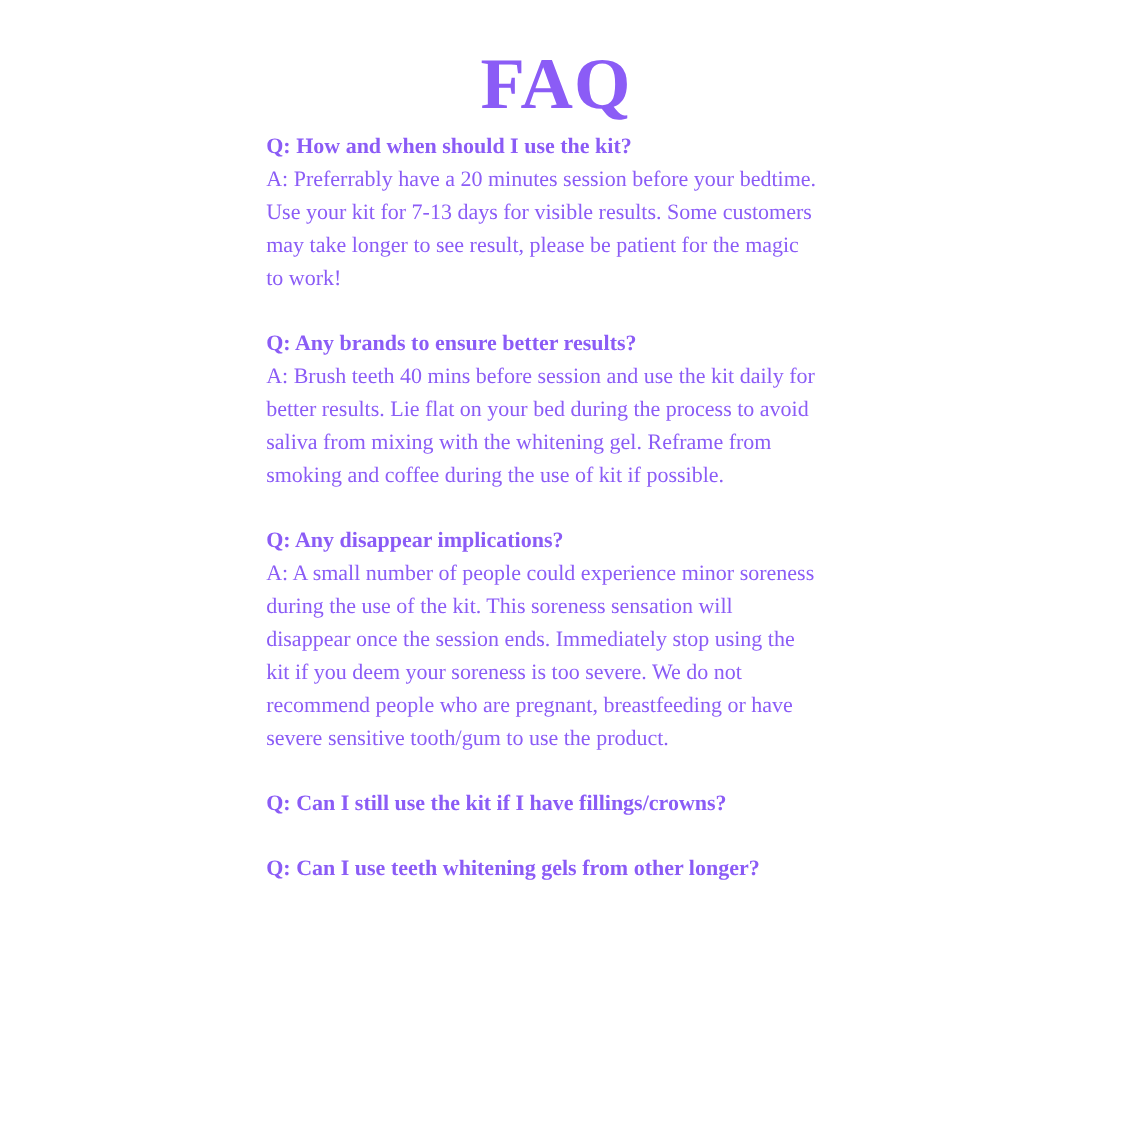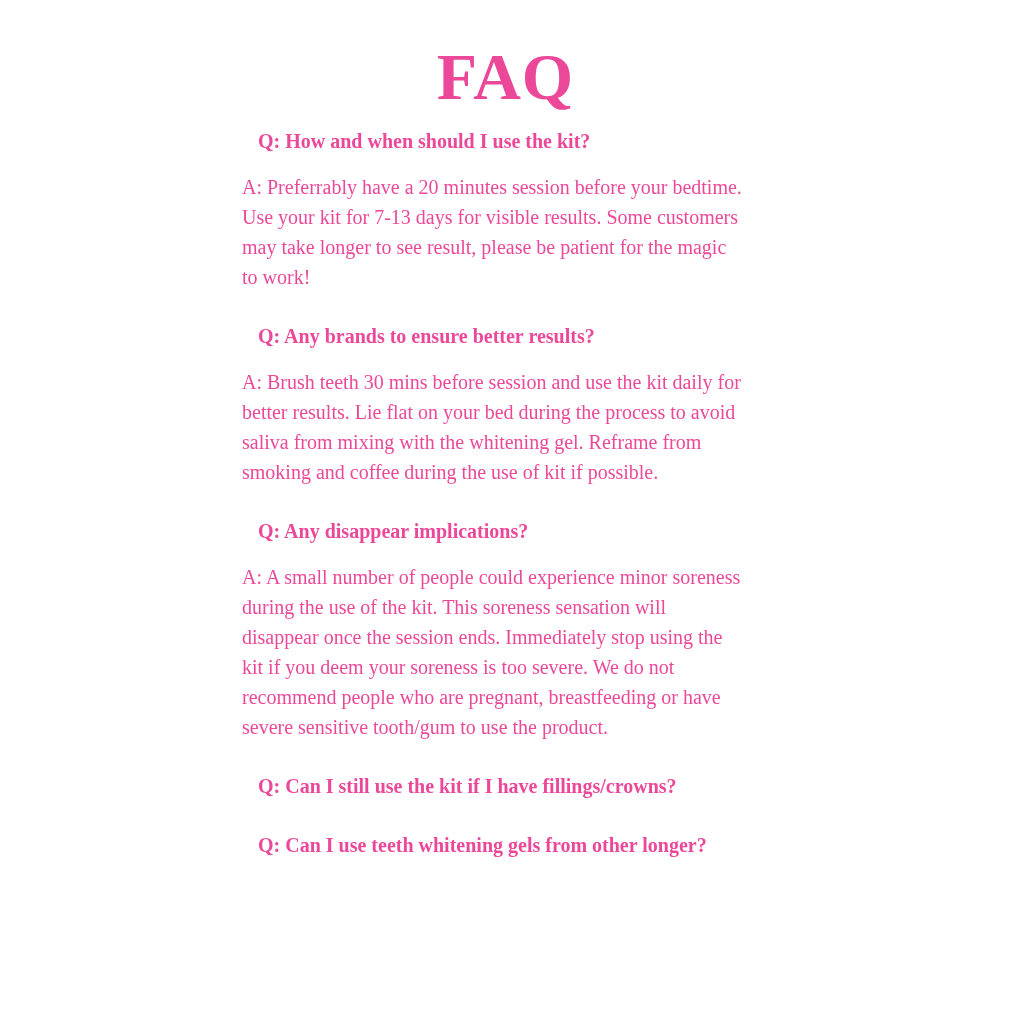--- a/index.html
+++ b/index.html
@@ -5,21 +5,21 @@
   html, body {
     margin: 0;
     padding: 0;
     background: #ffffff;
   }
   .page {
     position: relative;
     width: 1011px;
     height: 1024px;
     background: #ffffff;
-    color: #ec4899;
+    color: #8b5cf6;
     font-family: "Liberation Serif", "DejaVu Serif", serif;
     overflow: hidden;
   }
   .title {
     margin: 0;
     padding-top: 44px;
     text-align: center;
     font-size: 66px;
     line-height: 1;
     font-weight: bold;
@@ -28,21 +28,21 @@
   .content {
     margin: 8px 0 0 242px;
     width: 570px;
     font-size: 20px;
     line-height: 30px;
   }
   .qa {
     margin: 0 0 29px 0;
   }
   .q {
-    margin: 16px;
+    margin: 0;
     font-weight: bold;
   }
   .a {
     margin: 0;
     white-space: pre-line;
   }
 </style>
 </head>
 <body>
 
@@ -54,21 +54,21 @@
     <section class="qa">
       <p class="q">Q: How and when should I use the kit?</p>
       <p class="a">A: Preferrably have a 20 minutes session before your bedtime.
 Use your kit for 7-13 days for visible results. Some customers
 may take longer to see result, please be patient for the magic
 to work!</p>
     </section>
 
     <section class="qa">
       <p class="q">Q: Any brands to ensure better results?</p>
-      <p class="a">A: Brush teeth 30 mins before session and use the kit daily for
+      <p class="a">A: Brush teeth 40 mins before session and use the kit daily for
 better results. Lie flat on your bed during the process to avoid
 saliva from mixing with the whitening gel. Reframe from
 smoking and coffee during the use of kit if possible.</p>
     </section>
 
     <section class="qa">
       <p class="q">Q: Any disappear implications?</p>
       <p class="a">A: A small number of people could experience minor soreness
 during the use of the kit. This soreness sensation will
 disappear once the session ends. Immediately stop using the

